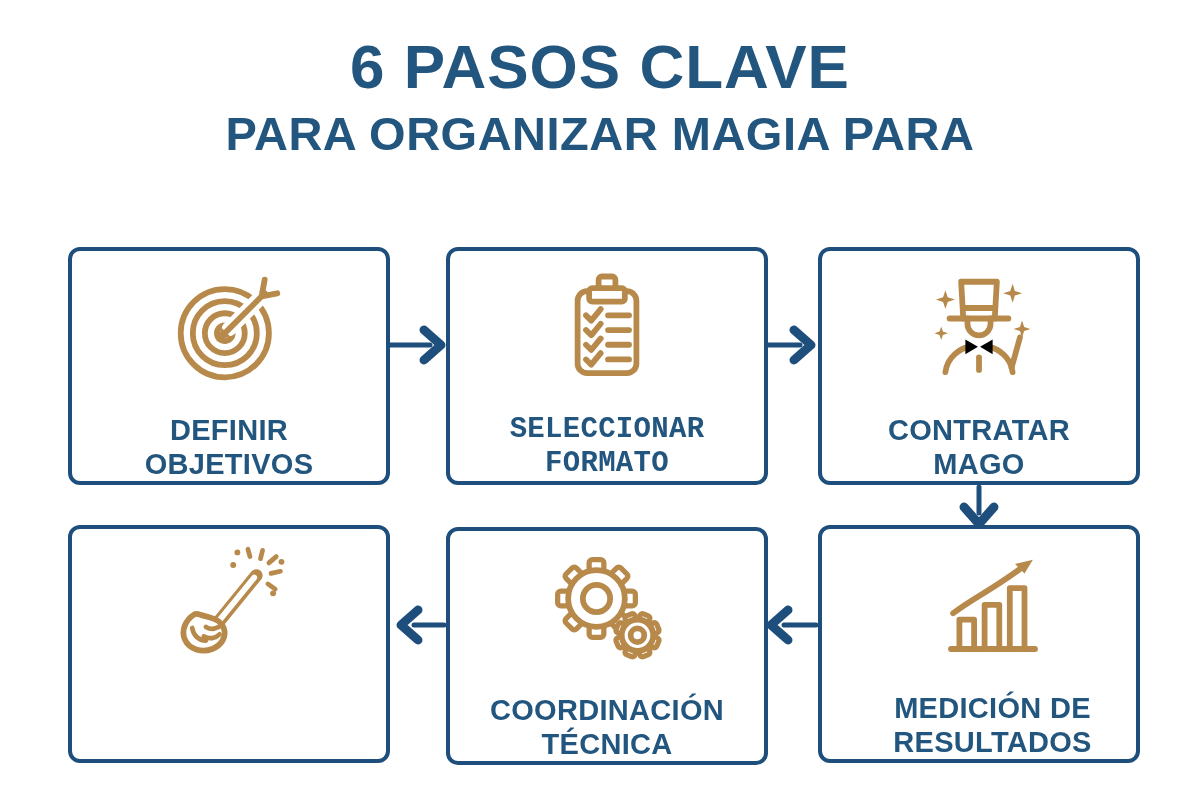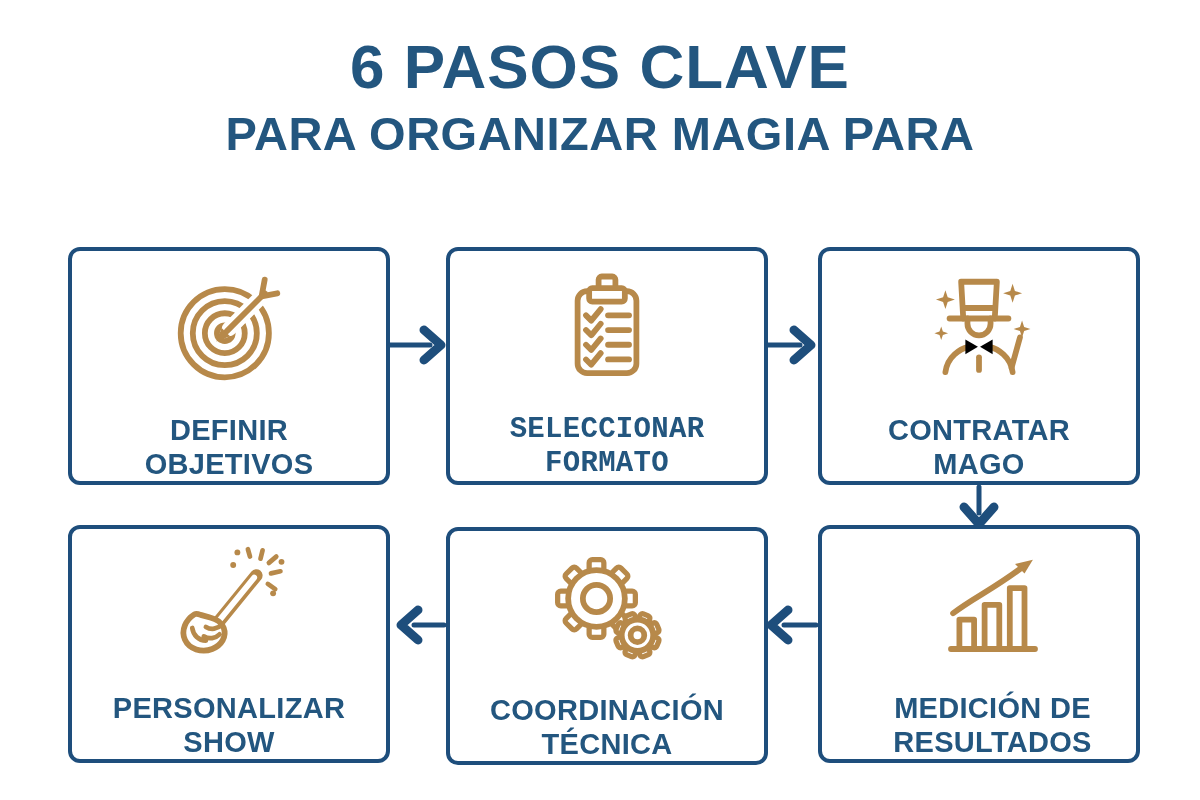--- a/index.html
+++ b/index.html
@@ -226,22 +226,20 @@
         <line class="thin" x1="98" y1="18" x2="105" y2="12"></line>
         <line class="thin" x1="100" y1="28" x2="109" y2="26"></line>
         <line class="thin" x1="97" y1="38" x2="104" y2="43"></line>
         <line class="thin" x1="80" y1="12" x2="78" y2="5"></line>
         <circle class="dot" cx="68" cy="8" r="2.8"></circle>
         <circle class="dot" cx="110" cy="17" r="2.8"></circle>
         <circle class="dot" cx="102" cy="47" r="2.8"></circle>
         <circle class="dot" cx="64" cy="20" r="2.8"></circle>
       </svg>
     </div>
-    <div class="step-label">PERSONALIZAR
-SHOW</div>
   </div>
 
   <svg class="arrows" viewBox="0 0 1200 800">
     <g>
       <line x1="390" y1="345" x2="430" y2="345"></line>
       <polyline points="424,330 441,345 424,360"></polyline>
     </g>
     <g>
       <line x1="768" y1="345" x2="800" y2="345"></line>
       <polyline points="794,330 811,345 794,360"></polyline>

